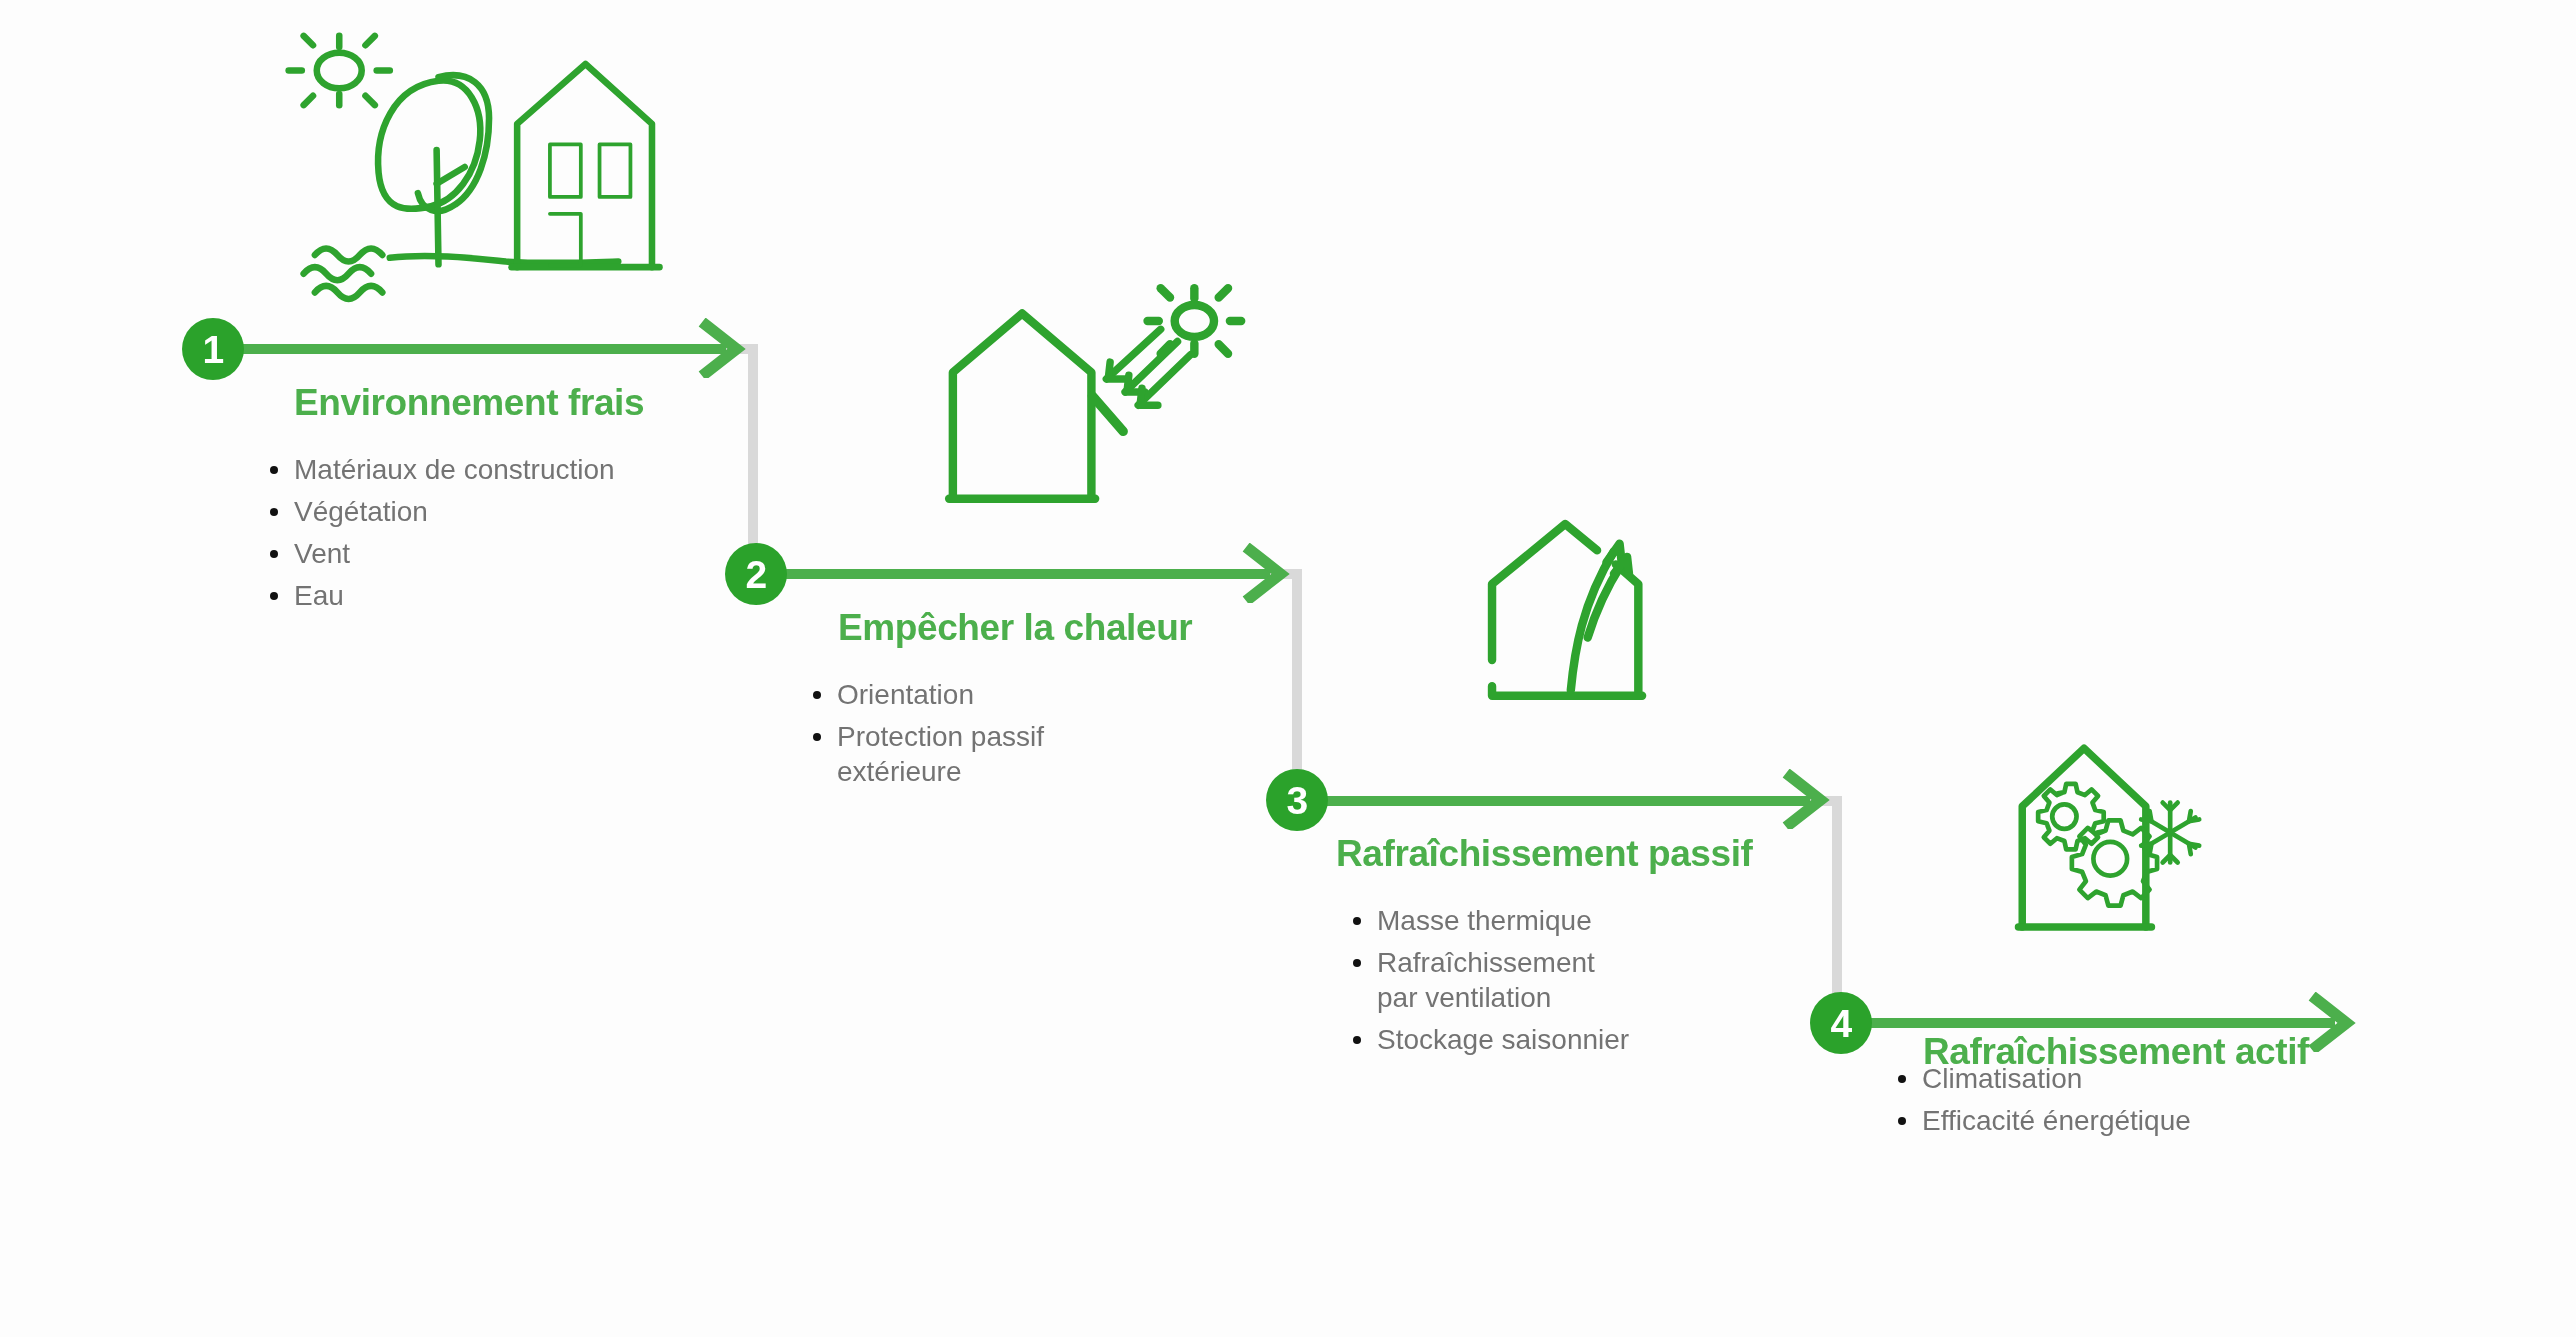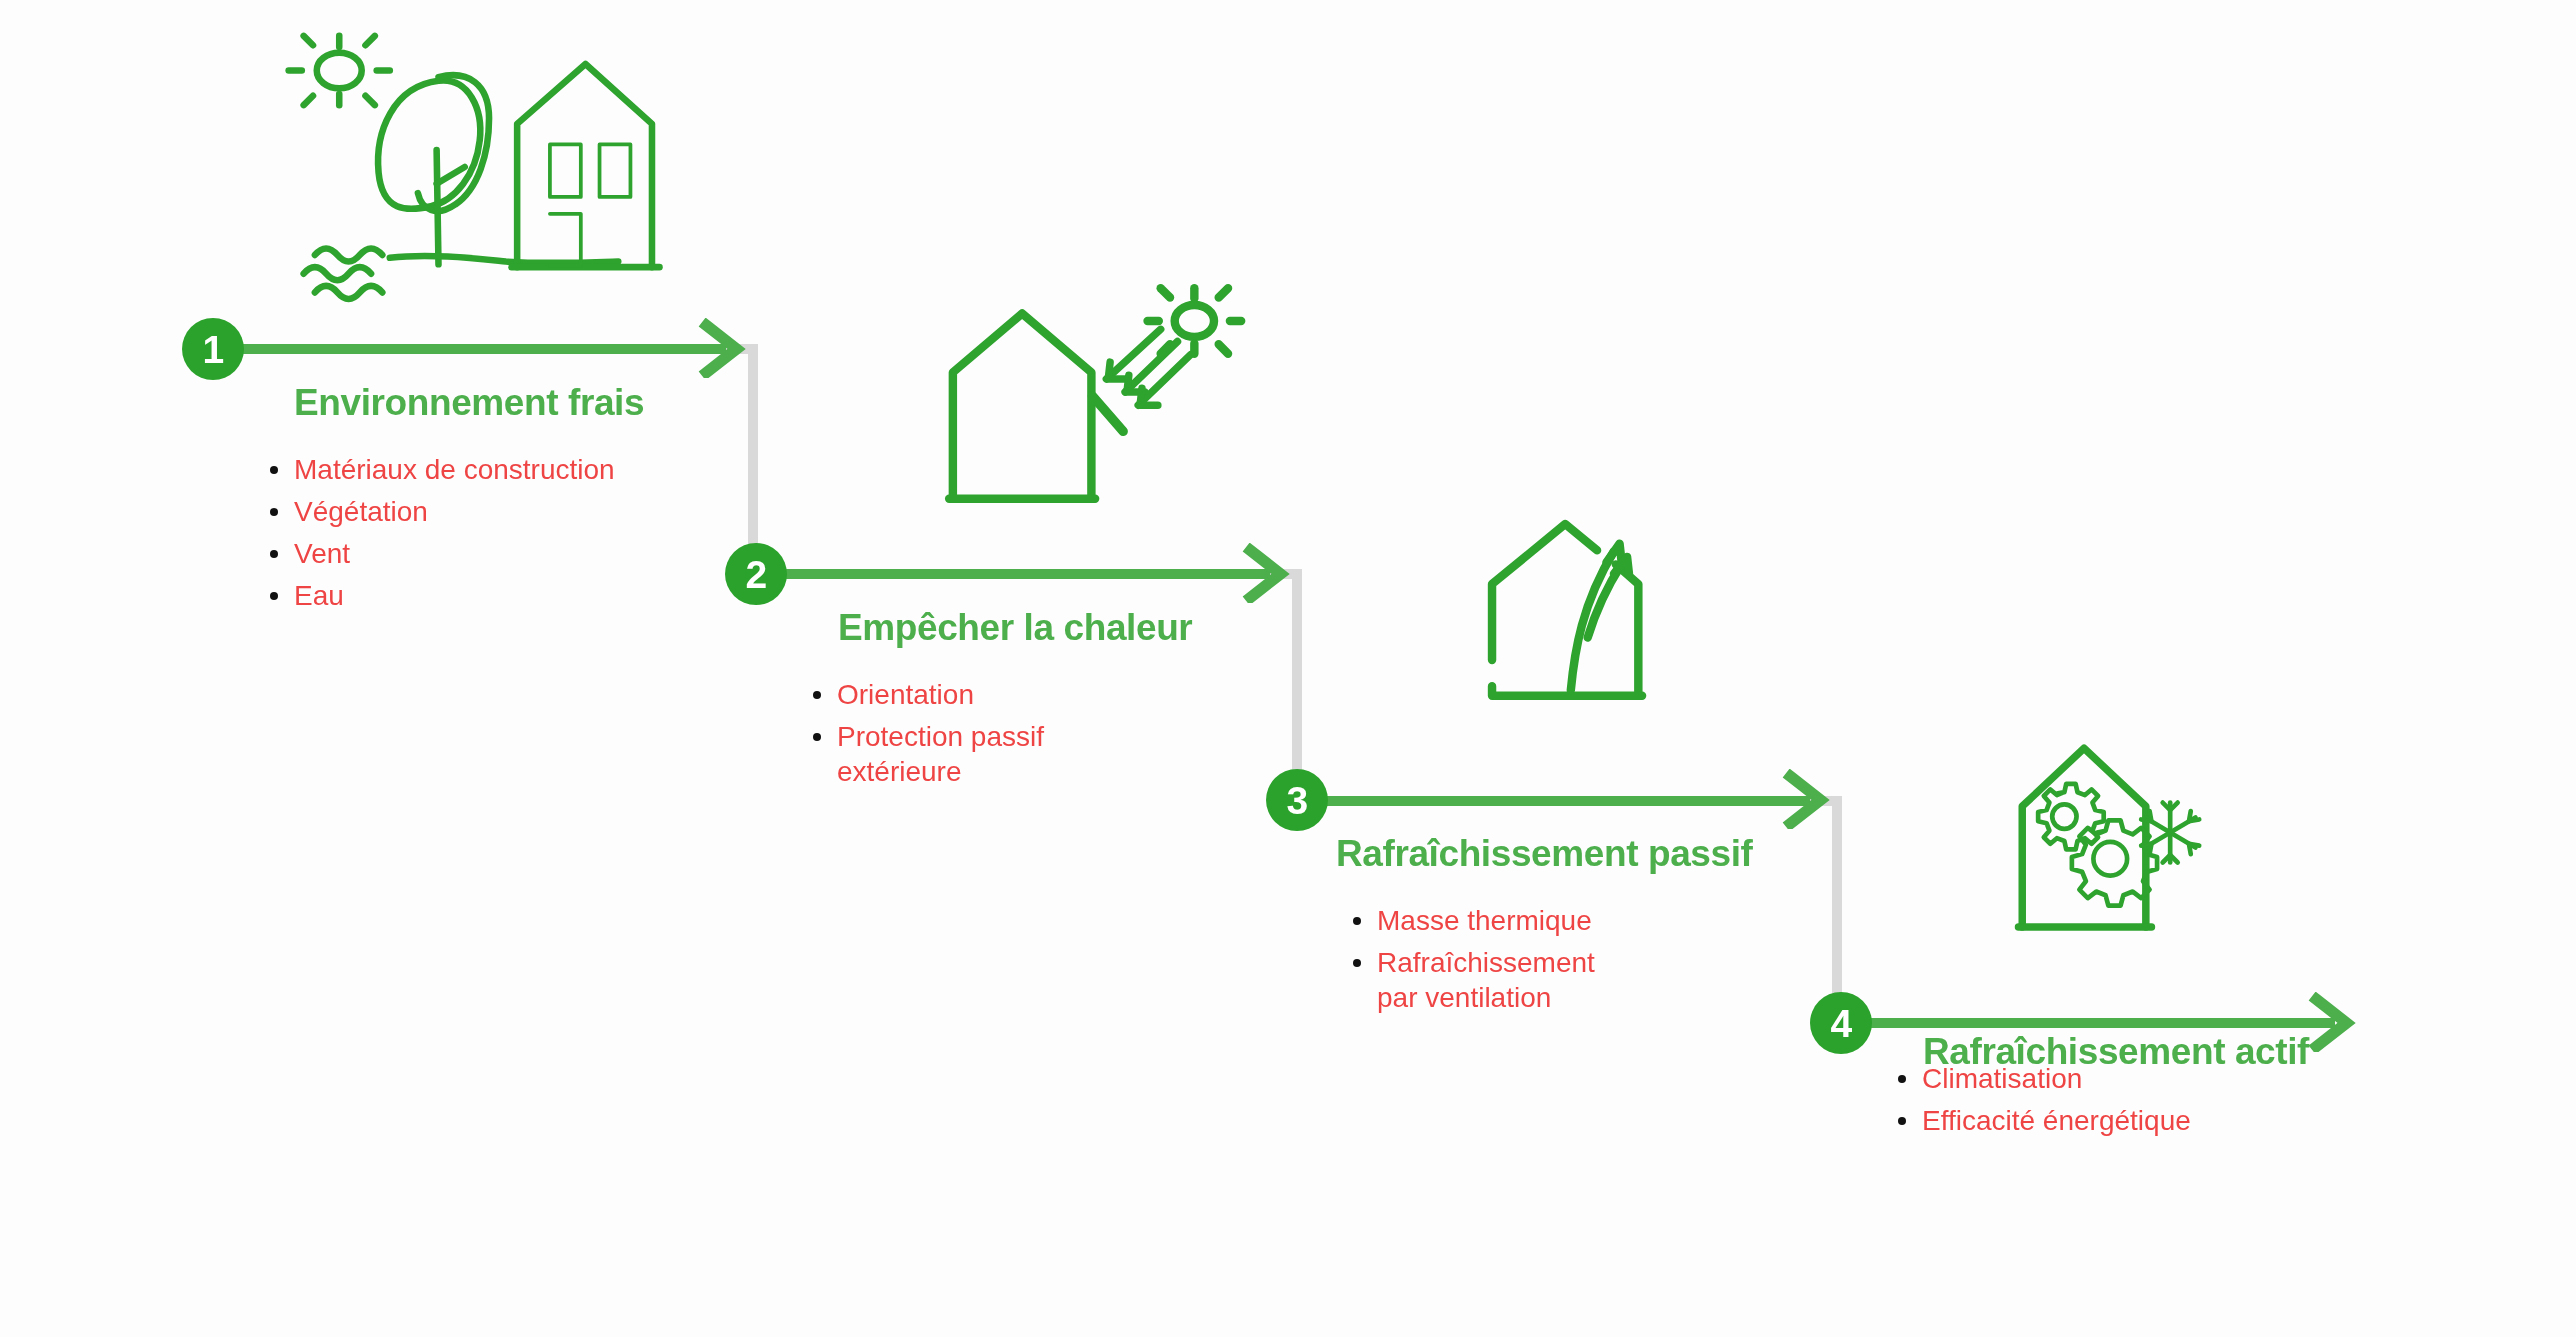--- a/index.html
+++ b/index.html
@@ -43,21 +43,21 @@
     font-size:37px;
     letter-spacing:-0.4px;
     white-space:nowrap;
     z-index:7;
   }
 
   ul.bullets{
     position:absolute;
     margin:0;padding:0 0 0 32px;
     list-style:none;
-    color:#ef4444;
+    color:#737373;
     font-size:28px;
     font-weight:300;
     line-height:1.26;
     z-index:7;
   }
   ul.bullets li{position:relative;margin:0 0 6.6px 0;white-space:pre-line;}
   ul.bullets li::before{
     content:"";
     position:absolute;left:-24px;top:14px;
     width:8.4px;height:8.4px;border-radius:50%;
@@ -230,20 +230,21 @@
   <div class="arrow-head" style="left:1781px;top:769px;">
     <svg width="51" height="60" viewBox="0 0 54 64" fill="none" stroke="#4caf4c" stroke-width="12" stroke-linecap="square" stroke-linejoin="miter">
       <path d="M10 8 L42 33 L10 58"></path>
     </svg>
   </div>
   <div class="title" style="left:1336px;top:833px;">Rafraîchissement passif</div>
   <ul class="bullets" style="left:1345px;top:903px;width:440px;">
     <li>Masse thermique</li>
     <li>Rafraîchissement
 par ventilation</li>
+    <li>Stockage saisonnier</li>
   </ul>
 
   <div class="connector h" style="left:1809px;top:796px;width:33px;"></div>
   <div class="connector v" style="left:1832px;top:796px;height:234px;"></div>
 
   <div class="badge" style="left:1810px;top:992px;">
     <span>4</span>
   </div>
   <div class="arrow-line" style="left:1867px;top:1018px;width:468px;"></div>
   <div class="arrow-head" style="left:2307px;top:992px;">

